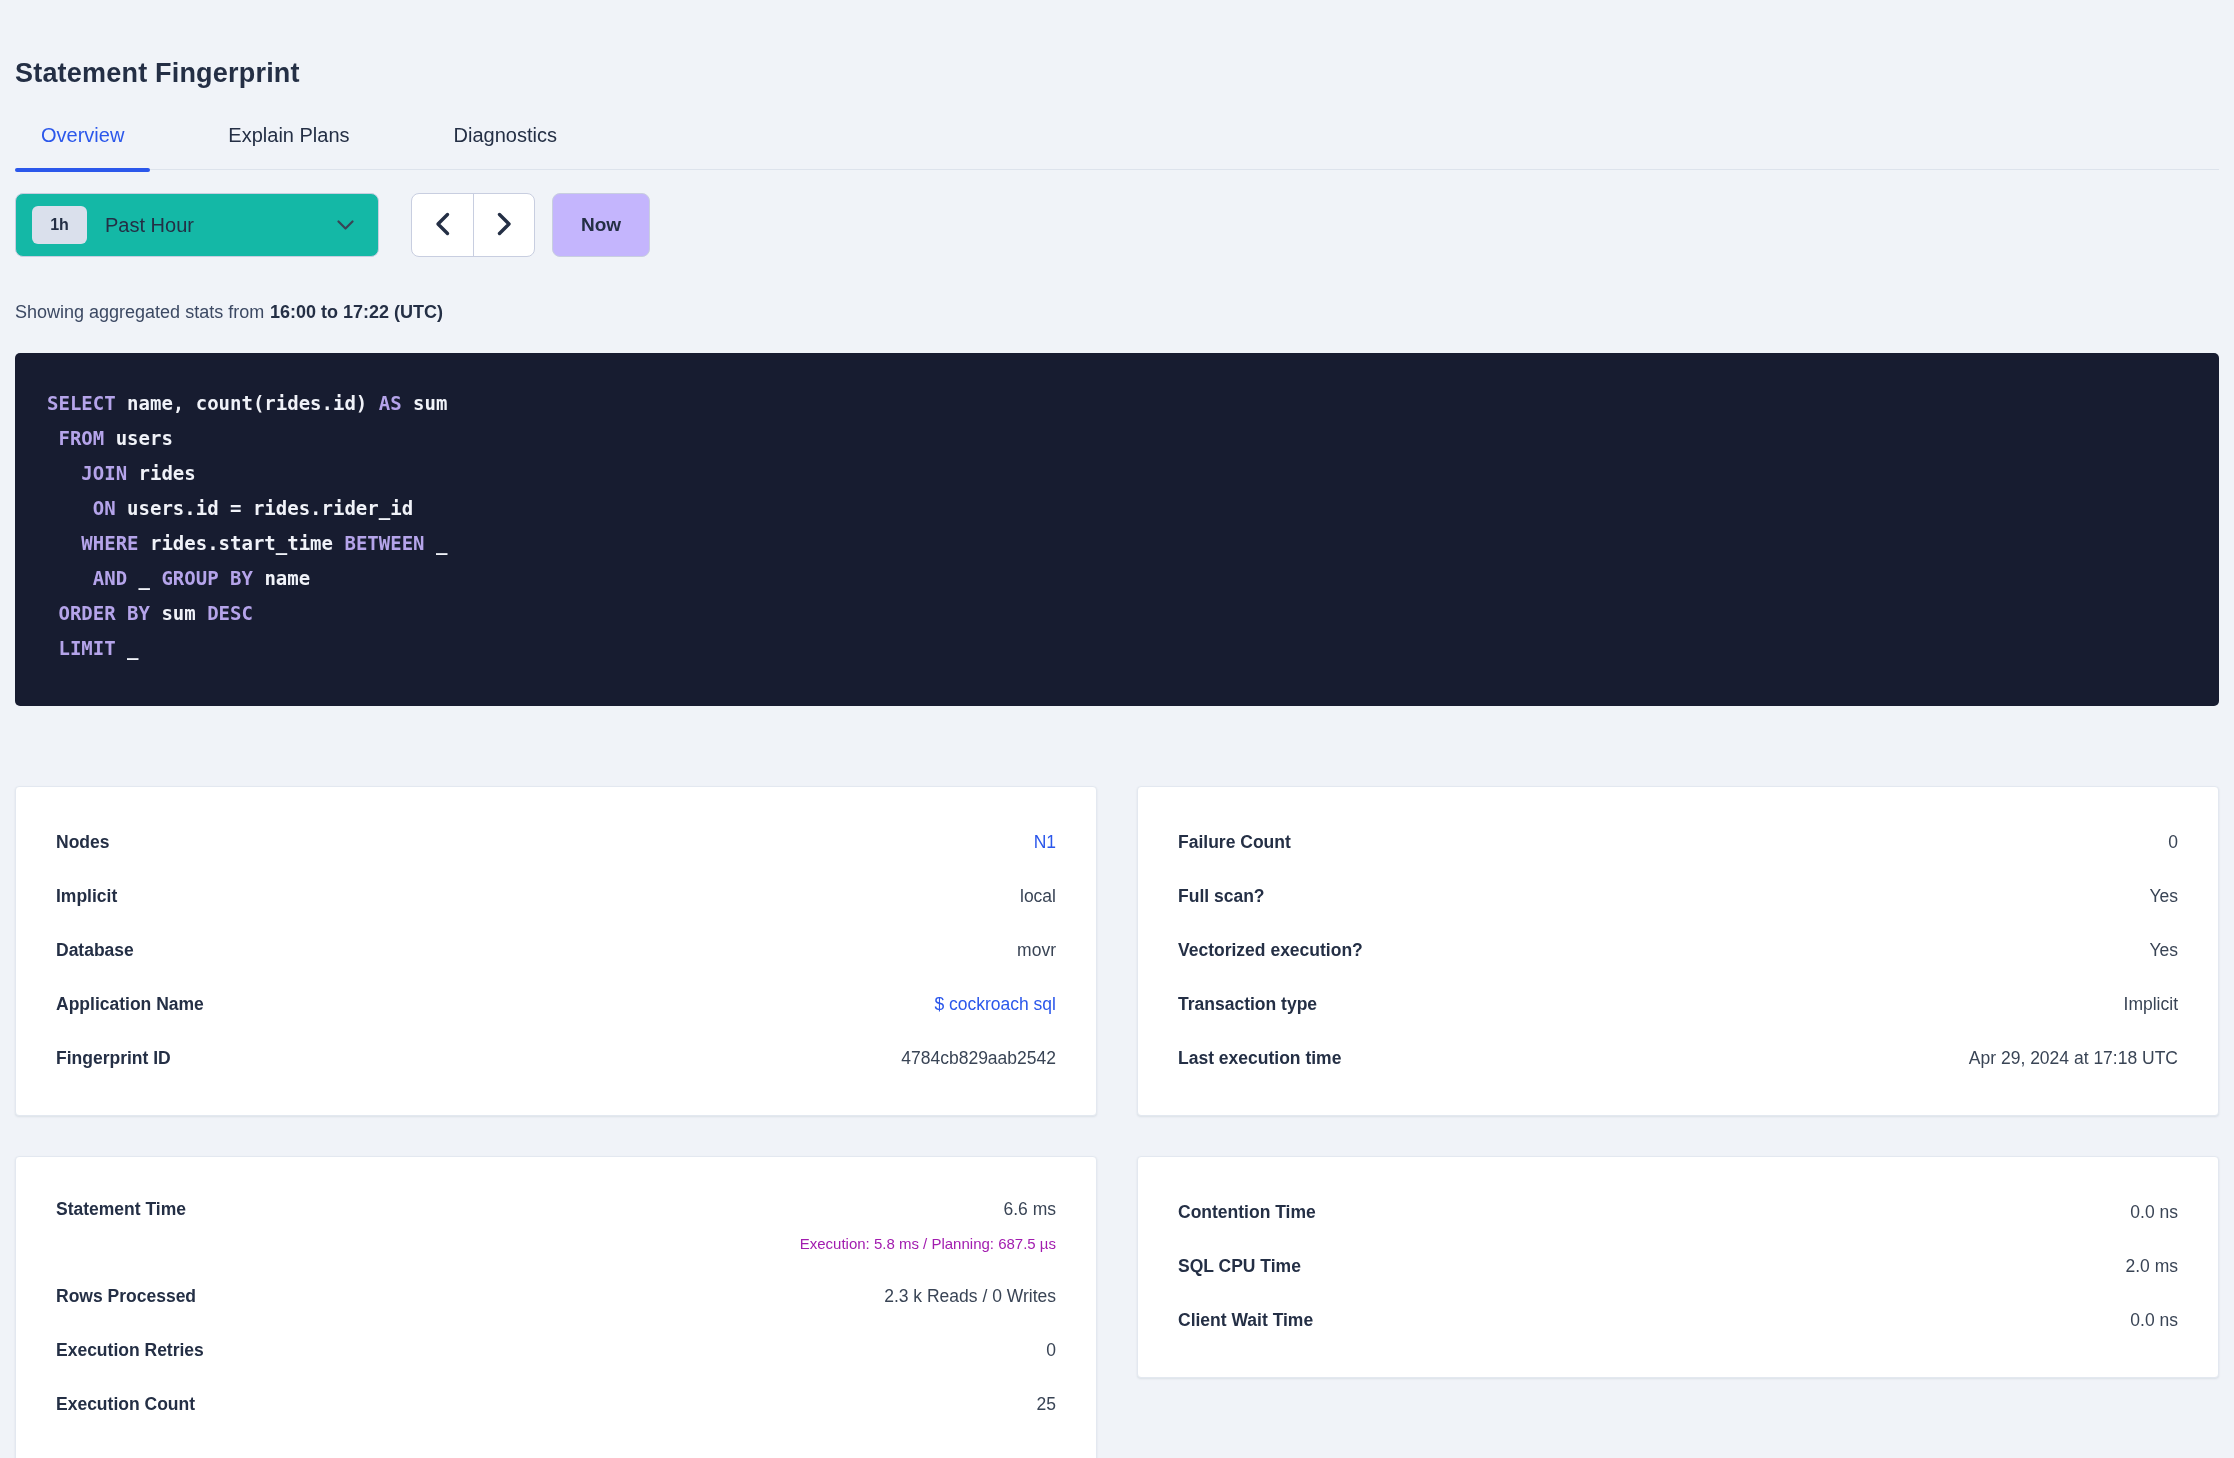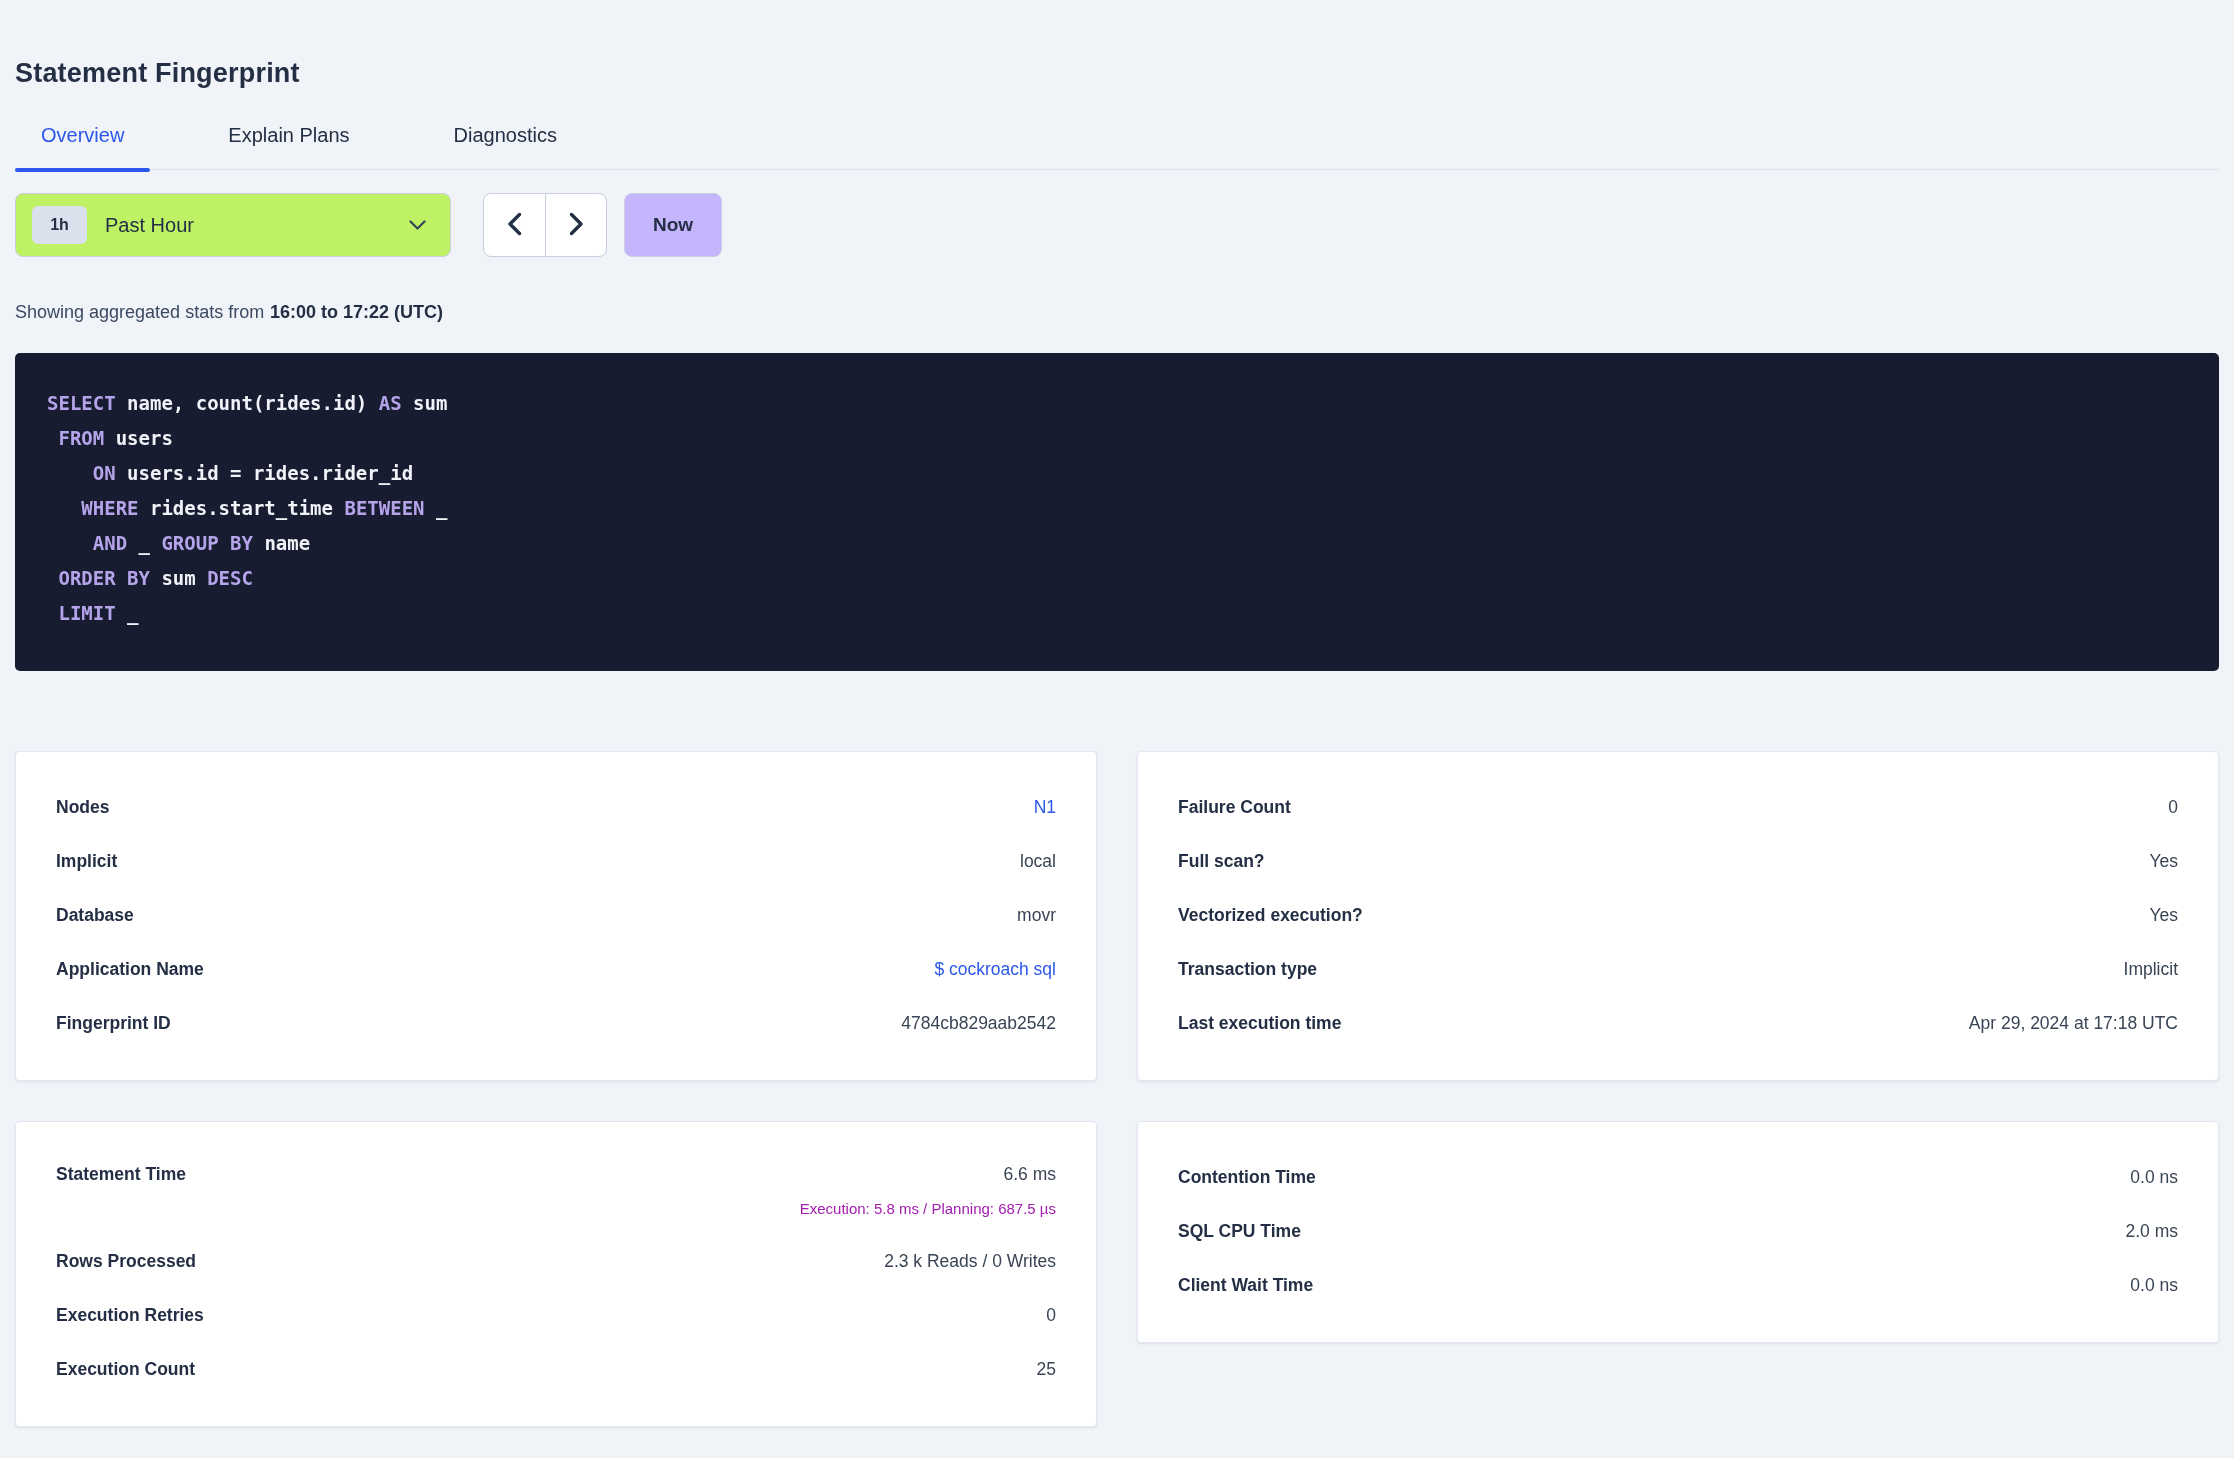--- a/index.html
+++ b/index.html
@@ -48,23 +48,23 @@
     height: 4px;
     border-radius: 2px;
     background: var(--accent, #2b57eb);
   }
 
   
   .controls { display: flex; align-items: center; margin-top: 23px; }
   .dropdown {
     display: flex;
     align-items: center;
-    width: 436px;
+    width: 364px;
     height: 64px;
-    background: #bef264;
+    background: #14b8a6;
     border: 1px solid var(--ctl-border, #c8cee0);
     border-radius: 8px;
     padding: 0 24px 0 16px;
     cursor: pointer;
   }
   .badge {
     display: inline-block;
     min-width: 55px;
     text-align: center;
     background: var(--badge-bg, #dae0ec);
@@ -219,20 +219,21 @@
       </button>
     </div>
     <button class="now-btn">Now</button>
   </div>
 
   <p class="stats-line"><span>Showing aggregated stats from</span><strong>16:00 to 17:22 (UTC)</strong></p>
 
   <div class="sql-box">
       <div class="code-line"><span class="kw">SELECT</span><span> name, count(rides.id) </span><span class="kw">AS</span><span> sum</span></div>
       <div class="code-line"><span> </span><span class="kw">FROM</span><span> users</span></div>
+      <div class="code-line"><span>   </span><span class="kw">JOIN</span><span> rides</span></div>
       <div class="code-line"><span>    </span><span class="kw">ON</span><span> users.id = rides.rider_id</span></div>
       <div class="code-line"><span>   </span><span class="kw">WHERE</span><span> rides.start_time </span><span class="kw">BETWEEN</span><span> _</span></div>
       <div class="code-line"><span>    </span><span class="kw">AND</span><span> _ </span><span class="kw">GROUP BY</span><span> name</span></div>
       <div class="code-line"><span> </span><span class="kw">ORDER BY</span><span> sum </span><span class="kw">DESC</span></div>
       <div class="code-line"><span> </span><span class="kw">LIMIT</span><span> _</span></div>
     </div>
 
   <div class="panel-grid">
     <section class="panel">
         <div class="panel-rows">

